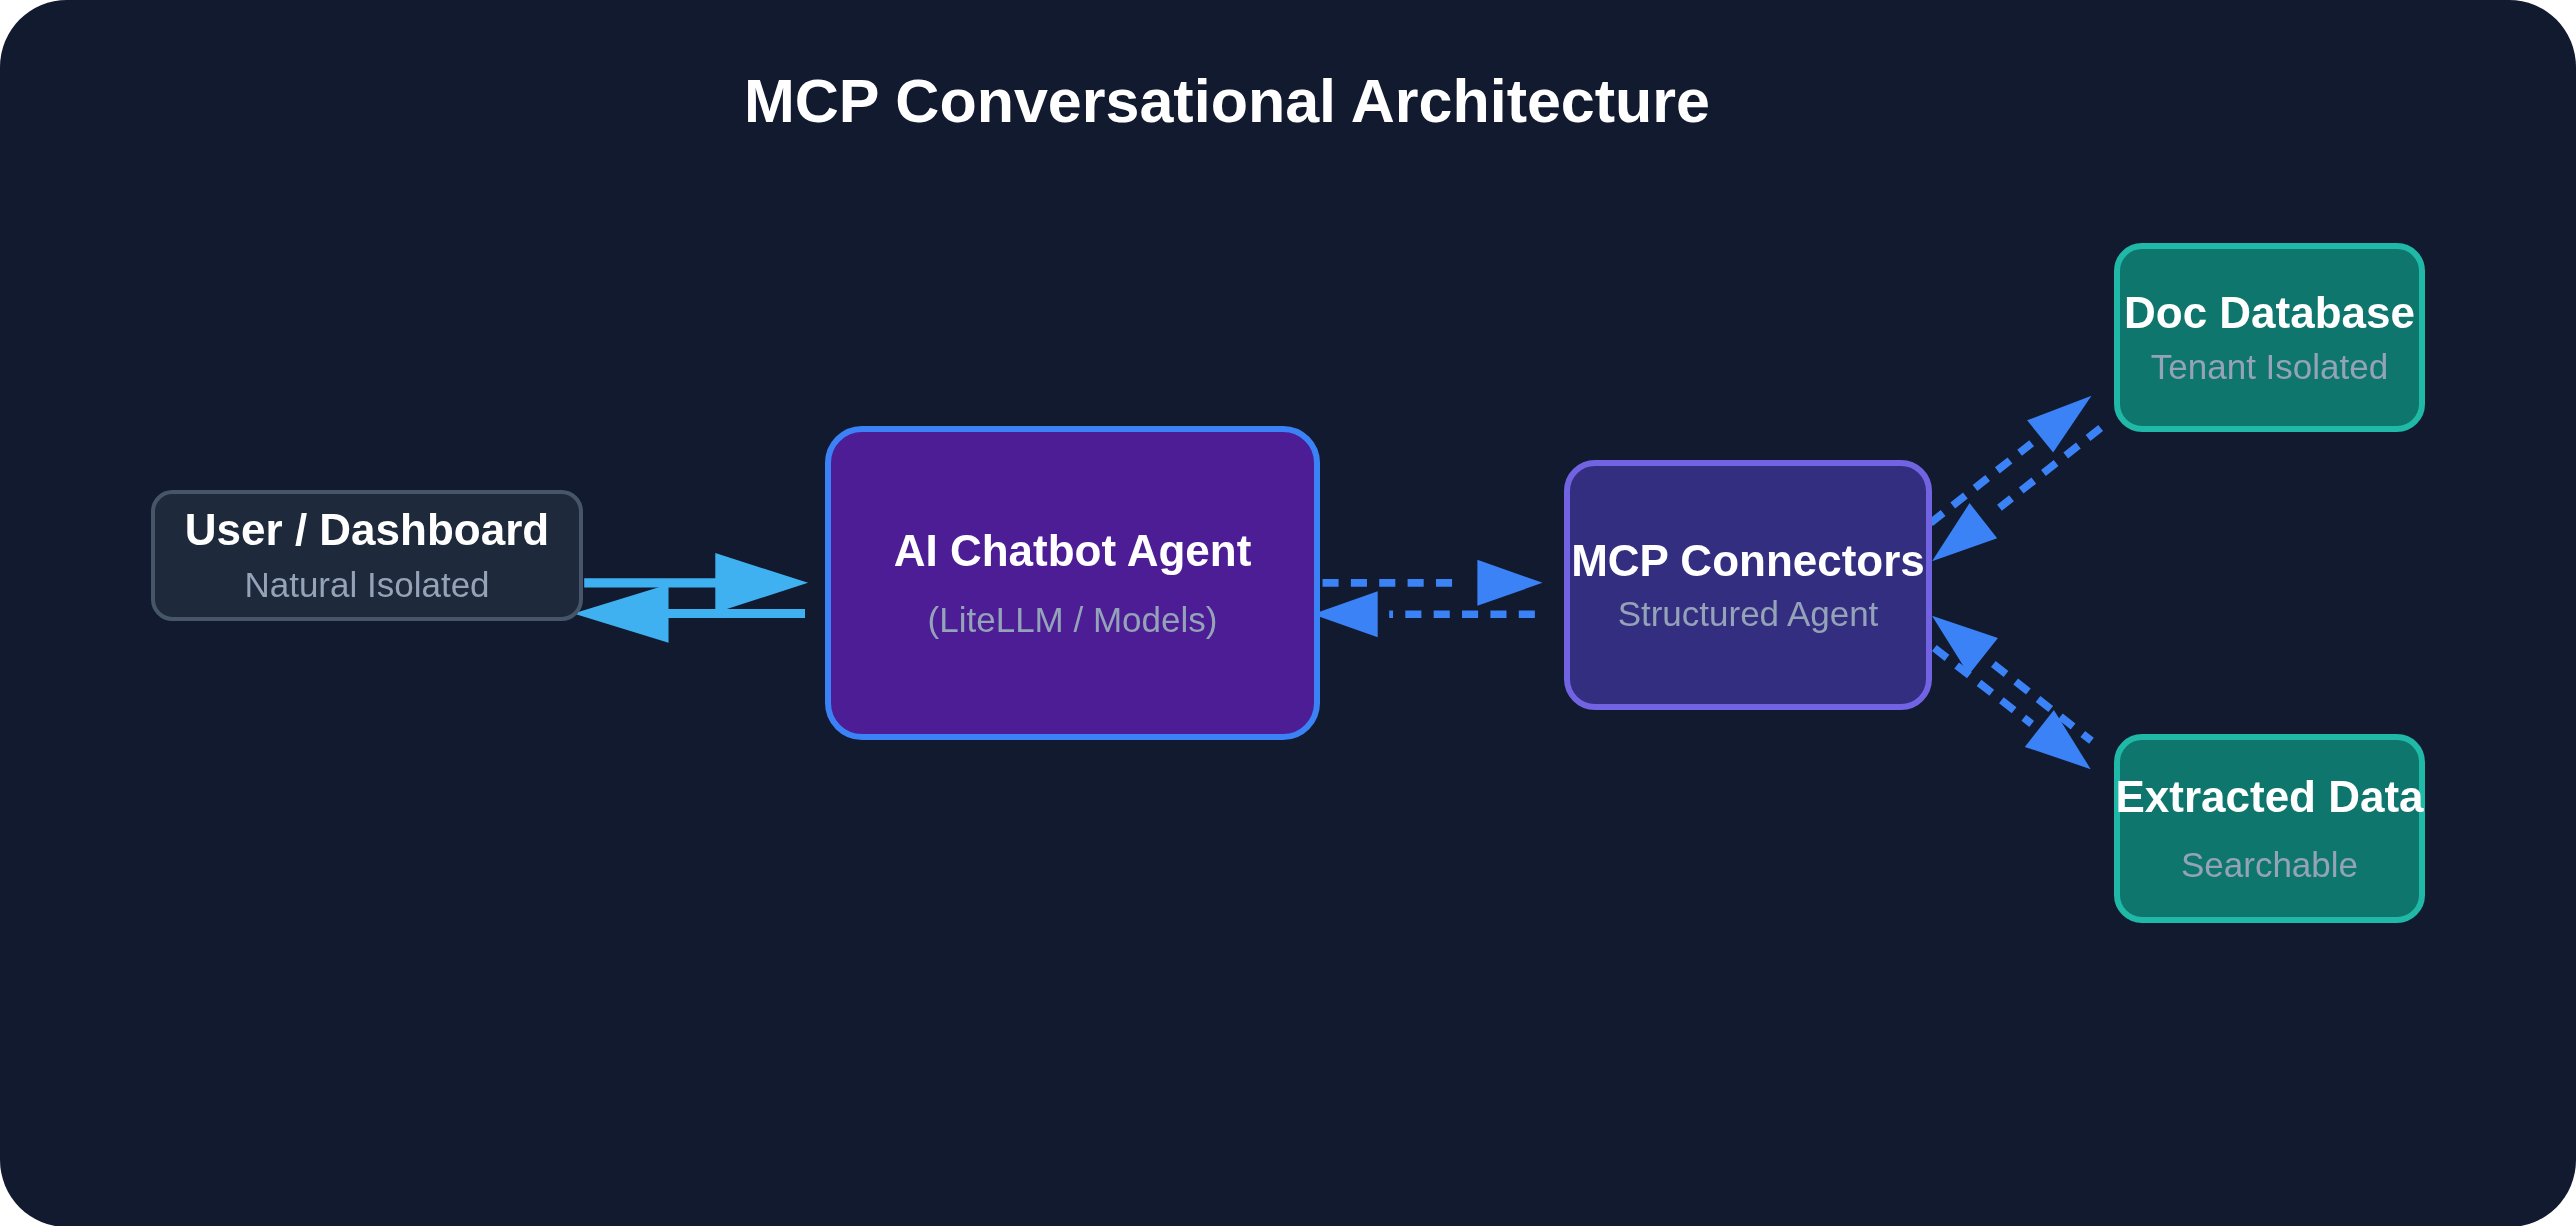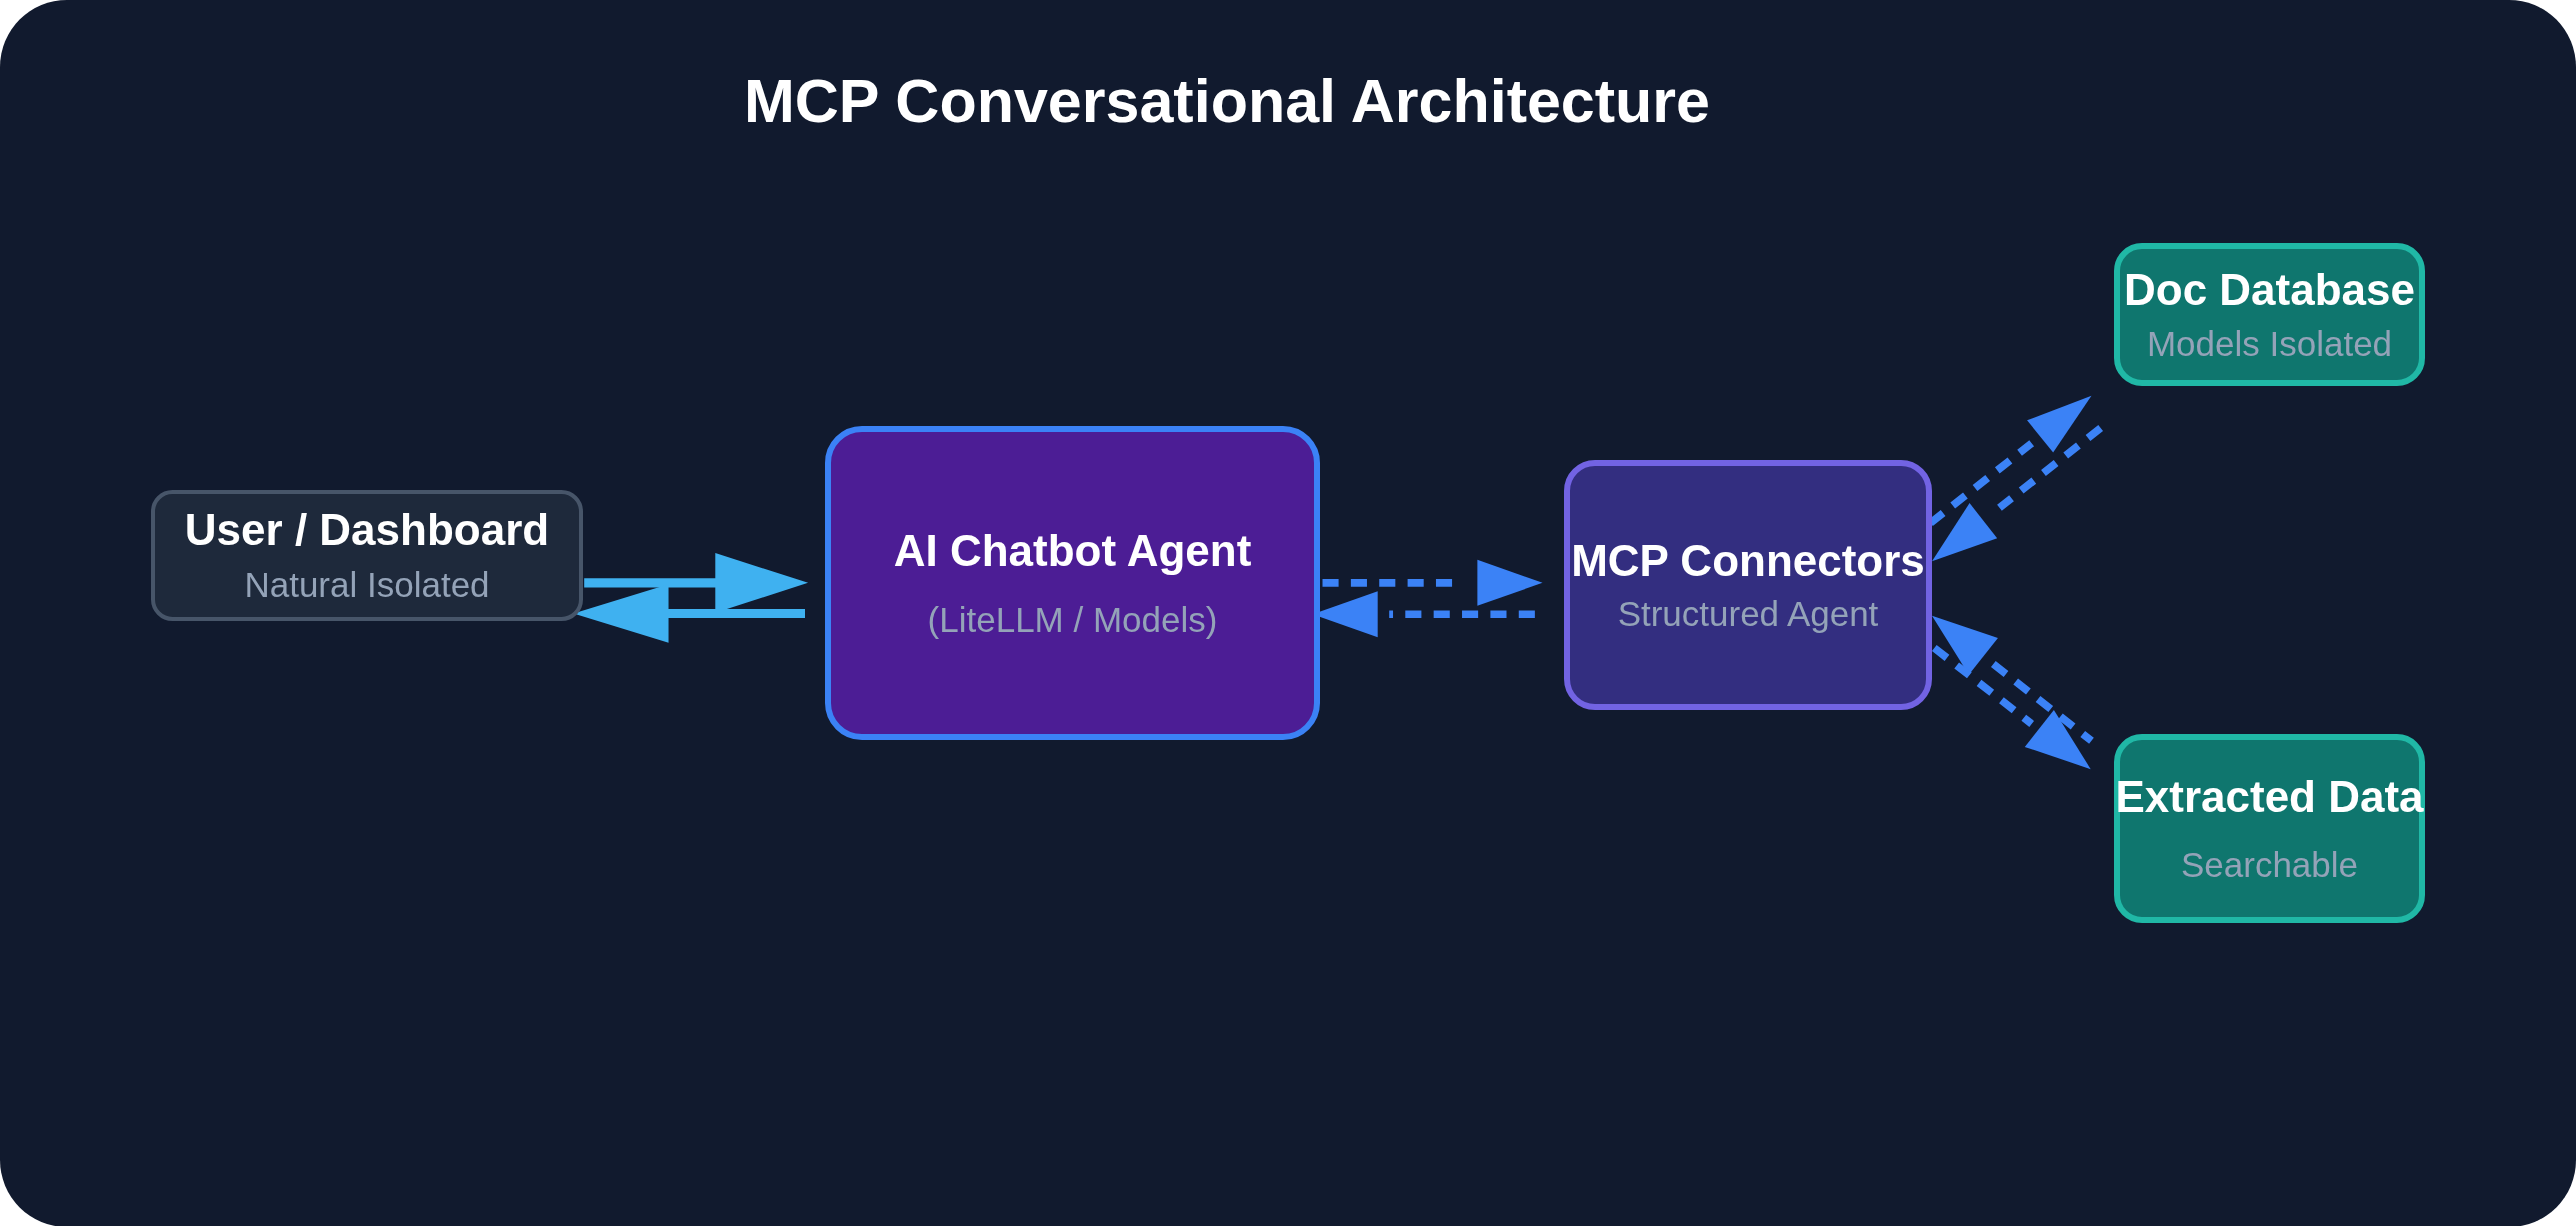--- a/index.html
+++ b/index.html
@@ -74,21 +74,21 @@
     gap: 23px;
   }
   .node-mcp {
     left: 1564px; top: 460px; width: 368px; height: 250px;
     background: #332e80;
     border: 6.1px solid #7263e3;
     border-radius: 31px;
     gap: 7px;
   }
   .node-doc {
-    left: 2114px; top: 243px; width: 311px; height: 143px;
+    left: 2114px; top: 243px; width: 311px; height: 189px;
     background: #0f766e;
     border: 6.1px solid #20b8a6;
     border-radius: 28px;
     gap: 7.7px;
   }
   .node-extracted {
     left: 2114px; top: 734px; width: 311px; height: 189px;
     background: #0f766e;
     border: 6.1px solid #20b8a6;
     border-radius: 28px;
@@ -145,21 +145,21 @@
     <div class="node-sub">(LiteLLM / Models)</div>
   </div>
 
   <div class="node node-mcp">
     <div class="node-title">MCP Connectors</div>
     <div class="node-sub">Structured Agent</div>
   </div>
 
   <div class="node node-doc">
     <div class="node-title">Doc Database</div>
-    <div class="node-sub">Models Isolated</div>
+    <div class="node-sub">Tenant Isolated</div>
   </div>
 
   <div class="node node-extracted">
     <div class="node-title">Extracted Data</div>
     <div class="node-sub">Searchable</div>
   </div>
 
 </div>
 
 

